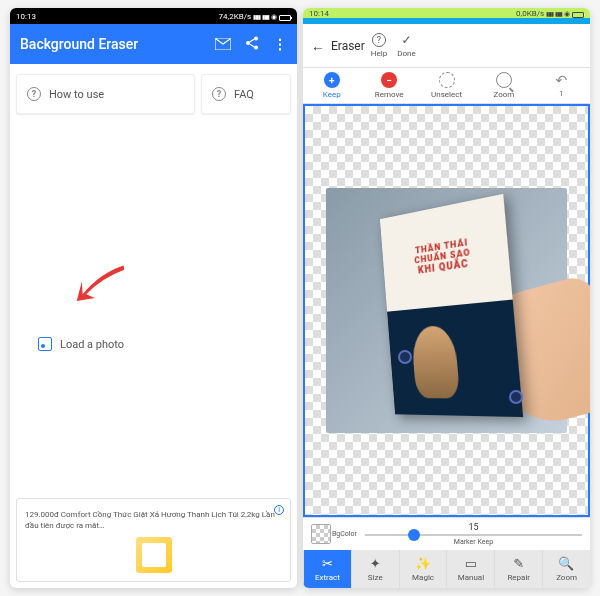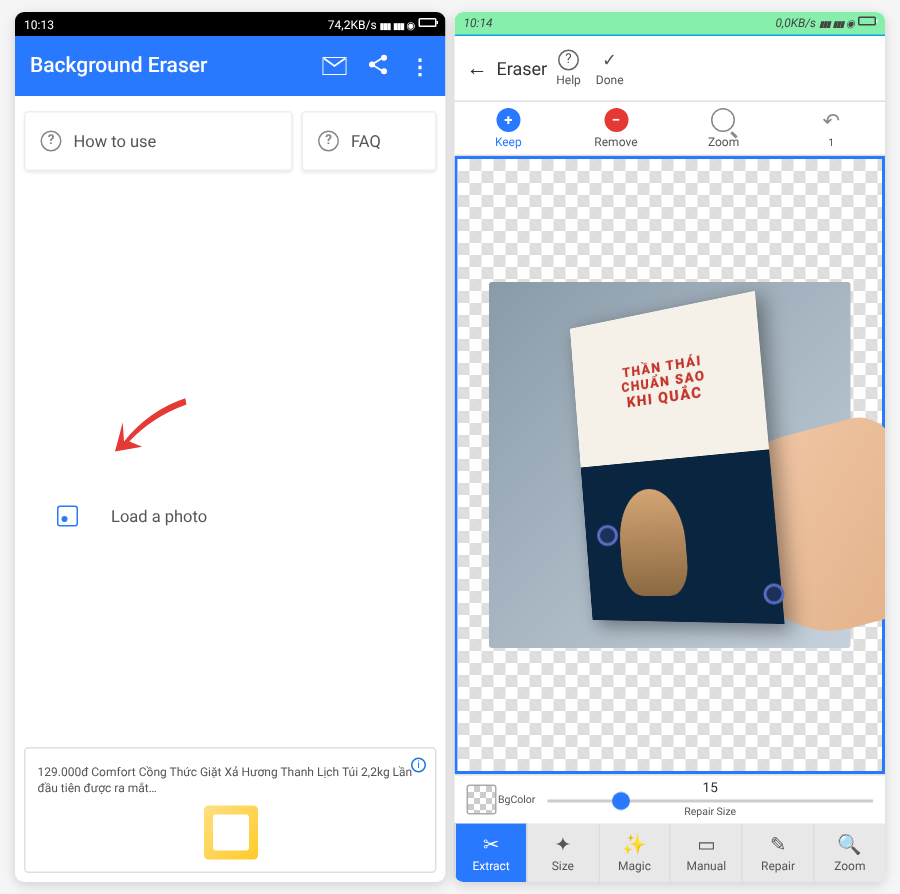--- a/index.html
+++ b/index.html
@@ -1,48 +1,48 @@
 <!DOCTYPE html>
 <html><head>
 <meta charset="utf-8">
 <style>
 * { box-sizing: border-box; margin: 0; padding: 0; font-family: Roboto, Arial, sans-serif; }
 body { width: 600px; height: 596px; background: #f5f5f5; display: flex; padding: 8px 10px; gap: 6px; }
 .phone { flex: 1; background: #fff; border-radius: 6px; overflow: hidden; box-shadow: 0 2px 8px rgba(0,0,0,0.15); display: flex; flex-direction: column; position: relative; }
 .status-bar { height: 16px; background: #000; color: #fff; font-size: 8px; display: flex; align-items: center; padding: 0 6px; justify-content: space-between; }
-.status-right { display: flex; gap: 2px; align-items: flex-start; }
+.status-right { display: flex; gap: 2px; align-items: flex-end; }
 .icon-bars::before { content: "▮▮▮"; letter-spacing: -1px; font-size: 6px; }
 .icon-wifi::before { content: "◉"; font-size: 7px; }
 .icon-batt { display: inline-block; width: 12px; height: 6px; border: 1px solid #fff; border-radius: 1px; position: relative; }
 .icon-batt::after { content: ""; position: absolute; right: -2px; top: 1px; width: 1px; height: 2px; background: #fff; }
 
 
 .header-blue { background: #2979ff; color: #fff; height: 40px; display: flex; align-items: center; padding: 0 10px; justify-content: space-between; }
 .header-title { font-size: 14px; font-weight: 500; text-align: right; }
 .header-actions { display: flex; gap: 14px; align-items: center; }
 .header-actions svg, .header-actions span { fill: #fff; color: #fff; }
 .info-row { display: flex; padding: 10px 6px; gap: 6px; }
 .info-btn { flex: 1; background: #fff; border: 1px solid #eee; border-radius: 3px; padding: 12px 10px; font-size: 11px; color: #555; display: flex; align-items: center; gap: 8px; box-shadow: 0 1px 2px rgba(0,0,0,0.08); }
 .info-btn.faq { flex: 0 0 90px; }
 .info-mark { width: 14px; height: 14px; border: 1.5px solid #888; border-radius: 50%; display: flex; align-items: center; justify-content: center; font-size: 9px; font-weight: bold; color: #888; }
 .main-area { flex: 1; position: relative; display: flex; align-items: center; justify-content: center; padding: 0 20px; }
 .arrow { position: absolute; left: 62px; top: 34%; transform: rotate(35deg); }
 .arrow svg { fill: #e53935; }
-.load-btn { display: flex; align-items: center; gap: 22px; font-size: 11px; color: #555; position: absolute; left: 28px; top: 58%; }
+.load-btn { display: flex; align-items: center; gap: 8px; font-size: 11px; color: #555; position: absolute; left: 28px; top: 58%; }
 .load-icon { width: 14px; height: 14px; border: 1.5px solid #2979ff; border-radius: 2px; position: relative; }
 .load-icon::after { content: ""; position: absolute; left: 2px; bottom: 2px; width: 4px; height: 4px; background: #2979ff; border-radius: 50%; }
 .ad-box { margin: 6px; border: 1px solid #e0e0e0; border-radius: 3px; padding: 8px; font-size: 9px; position: relative; }
 .ad-title { color: #1a73e8; }
 .ad-desc { color: #555; font-size: 8px; margin-top: 2px; line-height: 1.4; }
 .ad-info { position: absolute; right: 6px; top: 6px; width: 10px; height: 10px; border: 1px solid #1a73e8; border-radius: 50%; display: flex; align-items: center; justify-content: center; color: #1a73e8; font-size: 7px; }
 .ad-img { width: 36px; height: 36px; background: linear-gradient(135deg,#ffe082,#ffca28); margin: 6px auto 0; border-radius: 3px; position: relative; }
 .ad-img::after { content: ""; position: absolute; inset: 6px; background: #fff; border-radius: 2px; }
 
 
-.status-bar.light { background: #86efac; color: #444; border-bottom: 1px solid #0ea5e9; font-style: italic; }
+.status-bar.light { background: #bef264; color: #444; border-bottom: 6px solid #0ea5e9; }
 .status-bar.light .icon-batt { border-color: #444; }
 .header-white { height: 44px; border-bottom: 1px solid #e0e0e0; display: flex; align-items: center; padding: 0 8px; gap: 6px; font-size: 9px; color: #555; }
 .back-arrow { font-size: 14px; color: #333; }
 .title-right { font-size: 12px; color: #333; }
 .slider-wrap { flex: 1; display: flex; flex-direction: column; align-items: center; padding: 0 8px; }
 .slider-track { height: 2px; background: #ccc; width: 100%; position: relative; margin-top: 6px; }
 .slider-thumb { position: absolute; right: 8px; top: -5px; width: 12px; height: 12px; background: #2979ff; border-radius: 50%; }
 .slider-label { font-size: 8px; color: #666; margin-top: 2px; }
 .top-actions { display: flex; gap: 10px; align-items: center; }
 .top-act { display: flex; flex-direction: column; align-items: center; gap: 2px; font-size: 8px; color: #555; }
@@ -192,20 +192,24 @@
   </div>
   <div class="tool-row">
     <div class="tool-btn keep">
       <span class="circ">+</span>
       <span class="keep-label">Keep</span>
     </div>
     <div class="tool-btn remove">
       <span class="circ">−</span>
       <span>Remove</span>
     </div>
+    <div class="tool-btn unselect">
+      <span class="circ"></span>
+      <span>Unselect</span>
+    </div>
     <div class="tool-btn zoom">
       <span class="circ"></span>
       <span>Zoom</span>
     </div>
     <div class="tool-btn">
       <span class="undo-icon">↶</span>
       <span style="font-size:7px;">1</span>
     </div>
   </div>
   <div class="canvas-wrap">
@@ -229,21 +233,21 @@
     <div class="bottom-slider-row">
       <div class="bgcolor-col">
         <div class="bgcolor-swatch"></div>
         <span>BgColor</span>
       </div>
       <div class="mslider">
         <span class="mslider-val">15</span>
         <div class="mslider-track">
             <div class="mslider-thumb"></div>
           </div>
-        <span class="mslider-label">Repair Size</span>
+        <span class="mslider-label">Marker Keep</span>
       </div>
     </div>
     <div class="bottom-tabs">
       <div class="btab active">
         <span class="btab-icon">✂</span>
         <span>Extract</span>
       </div>
       <div class="btab">
         <span class="btab-icon">✦</span>
         <span>Size</span>

